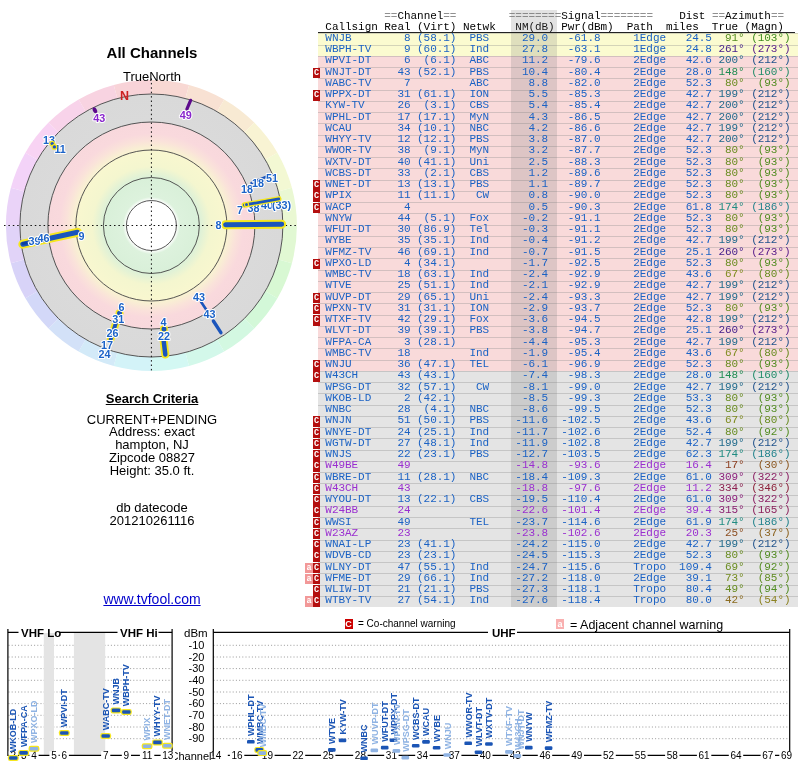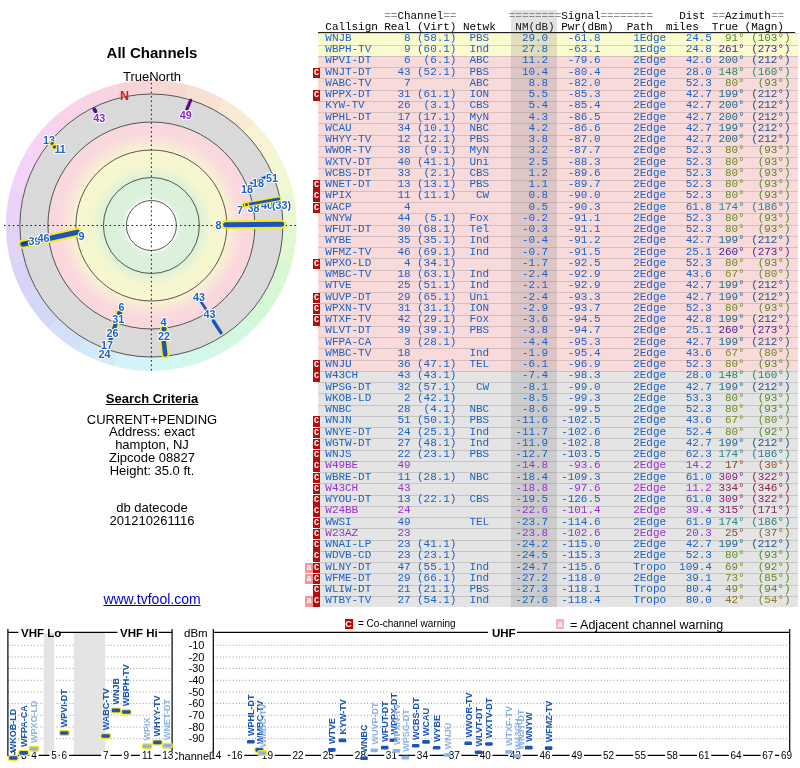--- a/index.html
+++ b/index.html
@@ -405,21 +405,21 @@
         <b class="t"><s style="color:#1b62c4"> WACP        4                  0.5   -90.3     2Edge   61.8</s><s style="color:hsl(174,62%,34%)"> 174°</s><s style="color:hsl(186,62%,34%)"> (186°)</s></b>
       </div>
       <div class="r" style="top:180.00px">
         <i class="bg" style="background:#f9dada"></i>
         <i class="nb"></i>
         <b class="t"><s style="color:#1b62c4"> WNYW       44  (5.1)  Fox     -0.2   -91.1     2Edge   52.3</s><s style="color:hsl(80,62%,34%)">  80°</s><s style="color:hsl(93,62%,34%)">  (93°)</s></b>
       </div>
       <div class="r" style="top:191.25px">
         <i class="bg" style="background:#f9dada"></i>
         <i class="nb"></i>
-        <b class="t"><s style="color:#1b62c4"> WFUT-DT    30 (68.1)  Tel     -0.3   -91.1     2Edge   52.3</s><s style="color:hsl(80,62%,34%)">  80°</s><s style="color:hsl(93,62%,34%)">  (93°)</s></b>
+        <b class="t"><s style="color:#1b62c4"> WFUT-DT    30 (86.9)  Tel     -0.3   -91.1     2Edge   52.3</s><s style="color:hsl(80,62%,34%)">  80°</s><s style="color:hsl(93,62%,34%)">  (93°)</s></b>
       </div>
       <div class="r" style="top:202.50px">
         <i class="bg" style="background:#f9dada"></i>
         <i class="nb"></i>
         <b class="t"><s style="color:#1b62c4"> WYBE       35 (35.1)  Ind     -0.4   -91.2     2Edge   42.7</s><s style="color:hsl(199,62%,34%)"> 199°</s><s style="color:hsl(212,62%,34%)"> (212°)</s></b>
       </div>
       <div class="r" style="top:213.75px">
         <i class="bg" style="background:#f9dada"></i>
         <i class="nb"></i>
         <b class="t"><s style="color:#1b62c4"> WFMZ-TV    46 (69.1)  Ind     -0.7   -91.5     2Edge   25.1</s><s style="color:hsl(260,62%,34%)"> 260°</s><s style="color:hsl(273,62%,34%)"> (273°)</s></b>
@@ -521,45 +521,45 @@
       <div class="r" style="top:416.25px">
         <i class="bg" style="background:#e4e4e4"></i>
         <i class="nb"></i>
         <i class="mc">C</i>
         <b class="t"><s style="color:#1b62c4"> WNJS       22 (23.1)  PBS    -12.7  -103.5     2Edge   62.3</s><s style="color:hsl(174,62%,34%)"> 174°</s><s style="color:hsl(186,62%,34%)"> (186°)</s></b>
       </div>
       <div class="r" style="top:427.50px">
         <i class="bg" style="background:#e4e4e4"></i>
         <i class="nb"></i>
         <i class="mc">C</i>
-        <b class="t"><s style="color:#9a2fd0"> W49BE      49                -14.8   -93.6     2Edge   14.2</s><s style="color:hsl(17,62%,34%)">  17°</s><s style="color:hsl(30,62%,34%)">  (30°)</s></b>
+        <b class="t"><s style="color:#9a2fd0"> W49BE      49                -14.8   -93.6     2Edge   16.4</s><s style="color:hsl(17,62%,34%)">  17°</s><s style="color:hsl(30,62%,34%)">  (30°)</s></b>
       </div>
       <div class="r" style="top:438.75px">
         <i class="bg" style="background:#e4e4e4"></i>
         <i class="nb"></i>
         <i class="mc">C</i>
         <b class="t"><s style="color:#1b62c4"> WBRE-DT    11 (28.1)  NBC    -18.4  -109.3     2Edge   61.0</s><s style="color:hsl(309,62%,34%)"> 309°</s><s style="color:hsl(322,62%,34%)"> (322°)</s></b>
       </div>
       <div class="r" style="top:450.00px">
         <i class="bg" style="background:#e4e4e4"></i>
         <i class="nb"></i>
         <i class="mc">C</i>
         <b class="t"><s style="color:#9a2fd0"> W43CH      43                -18.8   -97.6     2Edge   11.2</s><s style="color:hsl(334,62%,34%)"> 334°</s><s style="color:hsl(346,62%,34%)"> (346°)</s></b>
       </div>
       <div class="r" style="top:461.25px">
         <i class="bg" style="background:#e4e4e4"></i>
         <i class="nb"></i>
         <i class="mc">C</i>
-        <b class="t"><s style="color:#1b62c4"> WYOU-DT    13 (22.1)  CBS    -19.5  -126.5     2Edge   61.0</s><s style="color:hsl(309,62%,34%)"> 309°</s><s style="color:hsl(322,62%,34%)"> (322°)</s></b>
+        <b class="t"><s style="color:#1b62c4"> WYOU-DT    13 (22.1)  CBS    -19.5  -110.4     2Edge   61.0</s><s style="color:hsl(309,62%,34%)"> 309°</s><s style="color:hsl(322,62%,34%)"> (322°)</s></b>
       </div>
       <div class="r" style="top:472.50px">
         <i class="bg" style="background:#e4e4e4"></i>
         <i class="nb"></i>
         <i class="mc">C</i>
-        <b class="t"><s style="color:#9a2fd0"> W24BB      24                -22.6  -101.4     2Edge   39.4</s><s style="color:hsl(315,62%,34%)"> 315°</s><s style="color:hsl(327,62%,34%)"> (171°)</s></b>
+        <b class="t"><s style="color:#9a2fd0"> W24BB      24                -22.6  -101.4     2Edge   39.4</s><s style="color:hsl(315,62%,34%)"> 315°</s><s style="color:hsl(327,62%,34%)"> (165°)</s></b>
       </div>
       <div class="r" style="top:483.75px">
         <i class="bg" style="background:#e4e4e4"></i>
         <i class="nb"></i>
         <i class="mc">C</i>
         <b class="t"><s style="color:#1b62c4"> WWSI       49         TEL    -23.7  -114.6     2Edge   61.9</s><s style="color:hsl(174,62%,34%)"> 174°</s><s style="color:hsl(186,62%,34%)"> (186°)</s></b>
       </div>
       <div class="r" style="top:495.00px">
         <i class="bg" style="background:#e4e4e4"></i>
         <i class="nb"></i>

